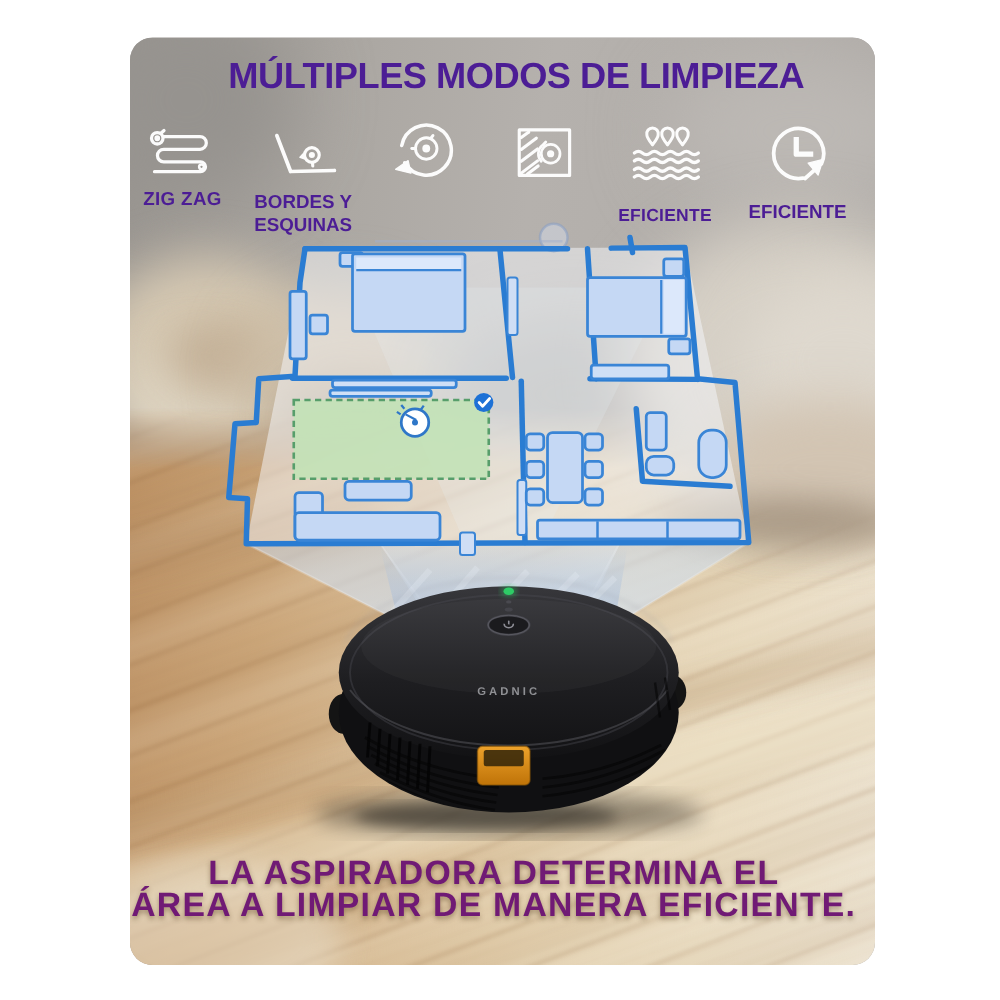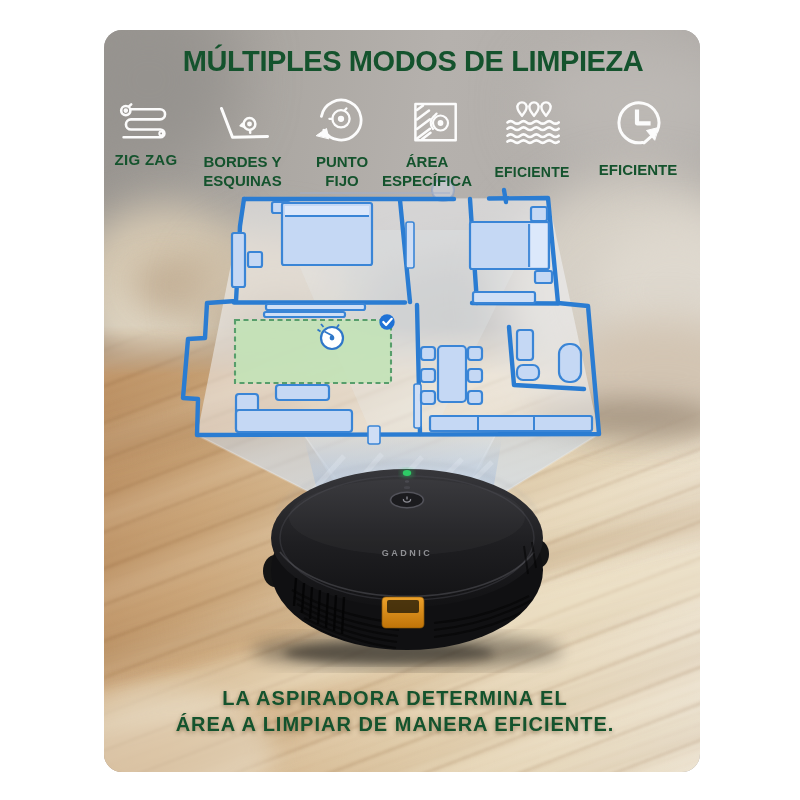--- a/index.html
+++ b/index.html
@@ -8,21 +8,21 @@
   .wall{position:absolute;left:0;top:0;width:596px;height:352px;overflow:hidden;-webkit-mask-image:linear-gradient(to bottom,#000 86%,transparent 100%);mask-image:linear-gradient(to bottom,#000 86%,transparent 100%);
     background:linear-gradient(100deg,#98948f 0%,#aba7a2 28%,#b5b1ad 52%,#b2aeaa 75%,#aeaaa6 100%);}
   .blob{position:absolute;border-radius:50%;}
   .floor{position:absolute;left:0;top:296px;width:596px;height:446px;-webkit-mask-image:linear-gradient(to bottom,transparent 0,#000 11%);mask-image:linear-gradient(to bottom,transparent 0,#000 11%);
     background:linear-gradient(100deg,#bc9164 0%,#cba67a 20%,#d8bd97 40%,#e2cfae 58%,#e8dabf 78%,#ebe1cf 100%);}
   .planks{position:absolute;left:-10px;top:-10px;width:620px;height:470px;filter:blur(1.6px);opacity:0.85;
     background:
       repeating-linear-gradient(159deg, rgba(115,68,28,0.20) 0px, rgba(115,68,28,0.20) 2.5px, rgba(255,255,255,0) 2.5px, rgba(255,255,255,0) 34px),
       repeating-linear-gradient(160deg, rgba(255,246,228,0) 0px, rgba(140,95,48,0.07) 24px, rgba(255,248,232,0.13) 48px, rgba(140,95,48,0.0) 72px),
       repeating-linear-gradient(161deg, rgba(150,100,55,0.07) 0px, rgba(150,100,55,0.07) 1.5px, rgba(255,255,255,0) 1.5px, rgba(255,255,255,0) 11px);}
-  .txt{position:absolute;text-align:center;color:#14532d;font-weight:bold;}
+  .txt{position:absolute;text-align:center;color:#4c1d95;font-weight:bold;}
   svg{position:absolute;left:0;top:0;}
 </style>
 </head>
 <body>
 <div class="card">
   <div class="wall">
     <div class="blob" style="left:-40px;top:-30px;width:170px;height:160px;background:#96938f;filter:blur(30px);"></div>
     <div class="blob" style="left:430px;top:10px;width:210px;height:130px;background:#bcb8b4;filter:blur(30px);"></div>
     <div class="blob" style="left:-30px;top:175px;width:180px;height:150px;background:#d5c8b2;filter:blur(20px);"></div>
     <div class="blob" style="left:-10px;top:245px;width:130px;height:100px;background:#dcd2bf;filter:blur(18px);"></div>
@@ -295,18 +295,16 @@
         <path d="M540,112.8 L549,104.8"></path>
         <path d="M554.5,97.5 L542.5,100.5 L550.5,110 Z" fill="#ffffff" stroke-width="1"></path>
       </g>
       <path d="M533,79.5 L533,93.3 L546.6,93.3" stroke-width="4.2" stroke-linecap="butt"></path>
     </g>
   </svg>
 
   <div class="txt" style="left:11px;top:15px;width:596px;font-size:29px;letter-spacing:-0.4px;">MÚLTIPLES MODOS DE LIMPIEZA</div>
   <div class="txt" style="left:-8px;top:121px;width:100px;font-size:15px;letter-spacing:0.3px;">ZIG ZAG</div>
   <div class="txt" style="left:78px;top:122px;width:121px;font-size:15px;line-height:19px;">BORDES Y<br>ESQUINAS</div>
-  <div class="txt" style="left:178px;top:122px;width:120px;font-size:15px;line-height:19px;">PUNTO<br>FIJO</div>
-  <div class="txt" style="left:263px;top:122px;width:120px;font-size:15px;line-height:19px;">ÁREA<br>ESPECÍFICA</div>
   <div class="txt" style="left:368px;top:134px;width:120px;font-size:14px;letter-spacing:0.2px;">EFICIENTE</div>
   <div class="txt" style="left:469px;top:131px;width:130px;font-size:15px;">EFICIENTE</div>
-  <div class="txt" style="left:-7px;top:656px;width:596px;font-size:20px;line-height:25.5px;color:#14532d;letter-spacing:1px;text-shadow:0 2px 4px rgba(80,55,25,0.45);">LA ASPIRADORA DETERMINA EL<br>ÁREA A LIMPIAR DE MANERA EFICIENTE.</div>
+  <div class="txt" style="left:-7px;top:656px;width:596px;font-size:27px;line-height:25.5px;color:#701a75;letter-spacing:1px;text-shadow:0 2px 4px rgba(80,55,25,0.45);">LA ASPIRADORA DETERMINA EL<br>ÁREA A LIMPIAR DE MANERA EFICIENTE.</div>
 </div>
 
 </body></html>

